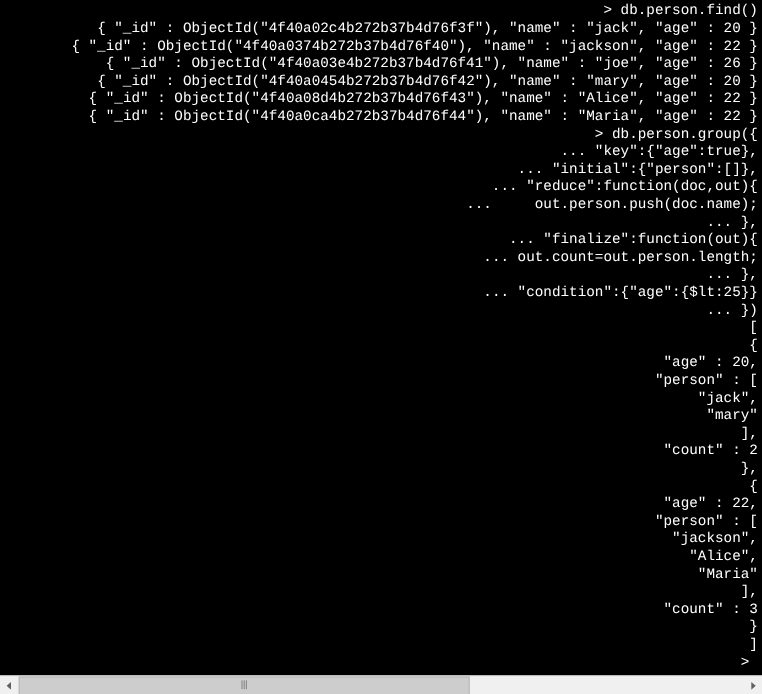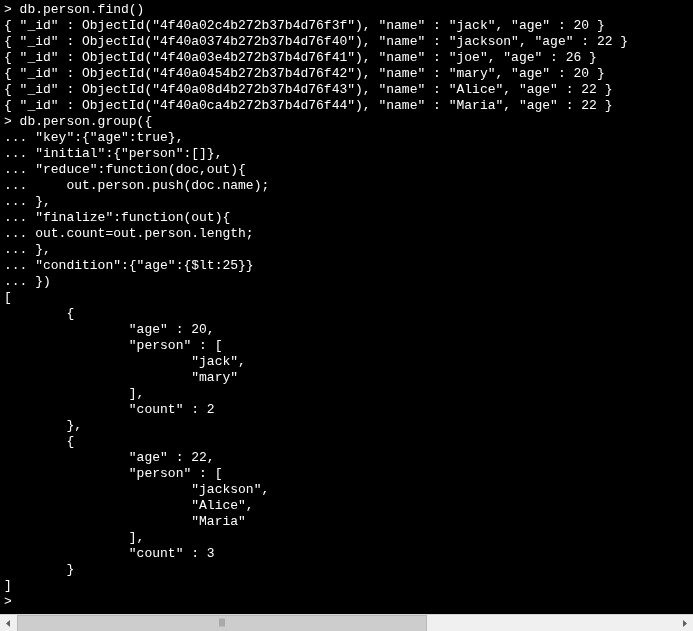--- a/index.html
+++ b/index.html
@@ -21,20 +21,21 @@
     .terminal {
       flex: 1;
       background: #000;
       padding: 2px 4px;
       white-space: pre;
       overflow: hidden;
       line-height: 16px;
     }
     .line {
       white-space: pre;
+      text-align: right;
     }
     .scrollbar-h {
       height: 17px;
       background: #f0f0f0;
       border-top: 1px solid #d4d4d4;
       display: flex;
       align-items: center;
       position: relative;
     }
     .sb-arrow {

